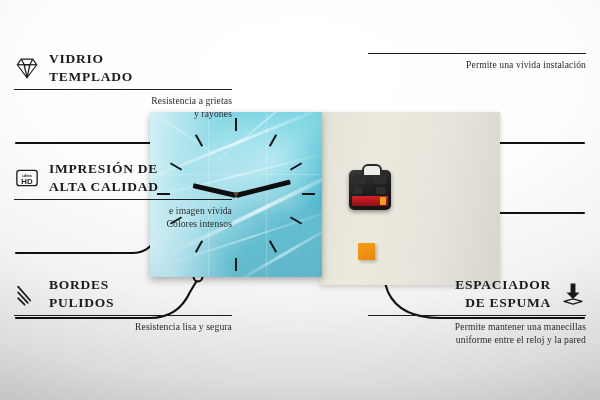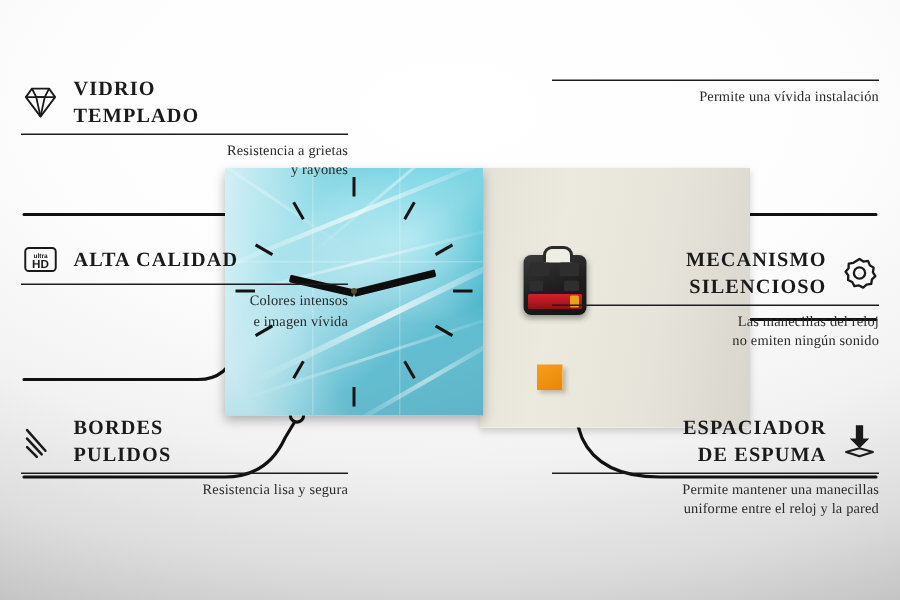--- a/index.html
+++ b/index.html
@@ -171,27 +171,28 @@
   </div>
 
   <div class="feature left" style="top:160px;">
     <div class="f-head">
       <svg class="f-icon" viewBox="0 0 32 32">
         <rect x="3.5" y="6.5" width="25" height="19" rx="3" fill="none" stroke="#1a1a1a" stroke-width="1.6"></rect>
         <text x="16" y="14.4" font-family="Liberation Sans, sans-serif" font-size="5.4" font-weight="700" fill="#1a1a1a" text-anchor="middle">ultra</text>
         <text x="16" y="23" font-family="Liberation Sans, sans-serif" font-size="9.6" font-weight="700" fill="#1a1a1a" text-anchor="middle">HD</text>
       </svg>
       <div class="f-title">
+        <div>IMPRESIÓN DE</div>
         <div>ALTA CALIDAD</div>
       </div>
     </div>
     <div class="f-rule"></div>
     <div class="f-sub">
+      <div>e imagen vívida</div>
       <div>Colores intensos</div>
-      <div>e imagen vívida</div>
     </div>
   </div>
 
   <div class="feature left" style="top:276px;">
     <div class="f-head">
       <svg class="f-icon" viewBox="0 0 32 32" fill="none" stroke="#1a1a1a" stroke-width="2.1" stroke-linecap="round">
         <path d="M5 7 L20 24"></path>
           <path d="M5 14 L17 27"></path>
           <path d="M5 21 L13 29"></path>
       </svg>
@@ -206,37 +207,20 @@
     </div>
   </div>
 
   <div class="feature right" style="top:50px;">
     <div class="f-rule"></div>
     <div class="f-sub">
       <div>Permite una vívida instalación</div>
     </div>
   </div>
 
-  <div class="feature right" style="top:164px;">
-    <div class="f-head">
-      <svg class="f-icon" viewBox="0 0 32 32" fill="none" stroke="#1a1a1a" stroke-width="1.9" stroke-linejoin="round">
-        <path d="M16 4.5 L19.2 6.6 L23 6 L24.4 9.6 L27.6 11.6 L27 15.4 L29 18.6 L26.2 21.2 L25.6 25 L21.8 25.6 L19 28 L15.6 26.2 L11.8 26.8 L10 23.4 L6.6 21.8 L6.8 18 L4.6 15 L7 12.2 L7.2 8.4 L11 7.6 Z"></path>
-        <circle cx="16" cy="16" r="4.6"></circle>
-      </svg>
-      <div class="f-title">
-        <div>MECANISMO</div>
-        <div>SILENCIOSO</div>
-      </div>
-    </div>
-    <div class="f-rule"></div>
-    <div class="f-sub">
-      <div>Las manecillas del reloj</div>
-      <div>no emiten ningún sonido</div>
-    </div>
-  </div>
 
   <div class="feature right" style="top:276px;">
     <div class="f-head">
       <svg class="f-icon" viewBox="0 0 32 32">
         <path d="M13 3 H19 V14 H24 L16 22 L8 14 H13 Z" fill="#1a1a1a"></path>
         <path d="M16 22 L27 25 L16 28.5 L5 25 Z" fill="none" stroke="#1a1a1a" stroke-width="1.7" stroke-linejoin="round"></path>
       </svg>
       <div class="f-title">
         <div>ESPACIADOR</div>
         <div>DE ESPUMA</div>

